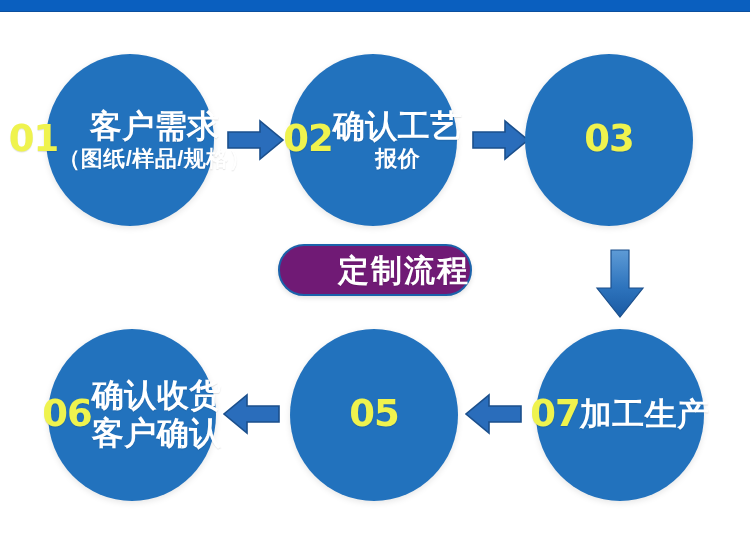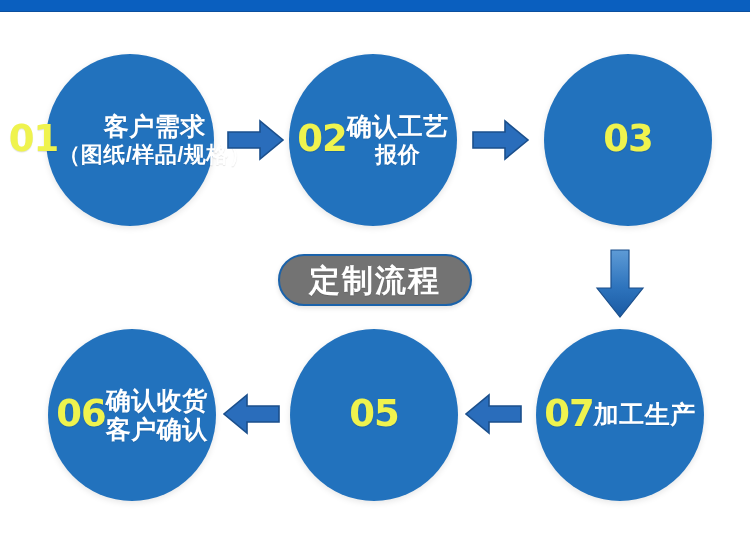--- a/index.html
+++ b/index.html
@@ -65,64 +65,64 @@
   .step-lines {
     display: flex;
     flex-direction: column;
     align-items: center;
     justify-content: center;
   }
 
   .step-line {
     color: #ffffff;
     font-weight: bold;
-    font-size: 25px;
+    font-size: 32px;
     line-height: 1.18;
     white-space: nowrap;
     letter-spacing: 0.5px;
     text-shadow: 0 1px 1px rgba(0,0,0,0.10);
   }
   .step-line.small {
     font-size: 22px;
   }
 
   
   #step-1 { left: 46px;  top: 54px;  }
   #step-2 { left: 289px; top: 54px;  }
-  #step-3 { left: 544px; top: 54px;  }
+  #step-3 { left: 525px; top: 54px;  }
   #step-4 { left: 536px; top: 329px; }
   #step-5 { left: 290px; top: 329px; align-items: center; }
   #step-6 { left: 48px;  top: 329px; }
 
   
   .arrow {
     position: absolute;
   }
   .arrow svg { display: block; }
 
   #arrow-1-2 { left: 227px; top: 118px; }
   #arrow-2-3 { left: 472px; top: 118px; }
   #arrow-3-4 { left: 589px; top: 248px; }
   #arrow-4-5 { left: 464px; top: 392px; }
   #arrow-5-6 { left: 222px; top: 392px; }
 
   
   .title-badge {
     position: absolute;
     left: 278px;
-    top: 254px;
+    top: 244px;
     width: 194px;
     height: 52px;
     border-radius: 26px;
-    background: #737373;
+    background: #701a75;
     border: 2px solid #1b63ab;
     box-sizing: border-box;
     display: flex;
     align-items: center;
-    justify-content: center;
+    justify-content: flex-end;
     box-shadow: 0 2px 5px rgba(0,0,0,0.12);
   }
   .title-badge-text {
     color: #ffffff;
     font-weight: bold;
     font-size: 31px;
     letter-spacing: 2px;
     line-height: 1;
     text-shadow: 0 1px 1px rgba(0,0,0,0.12);
   }

